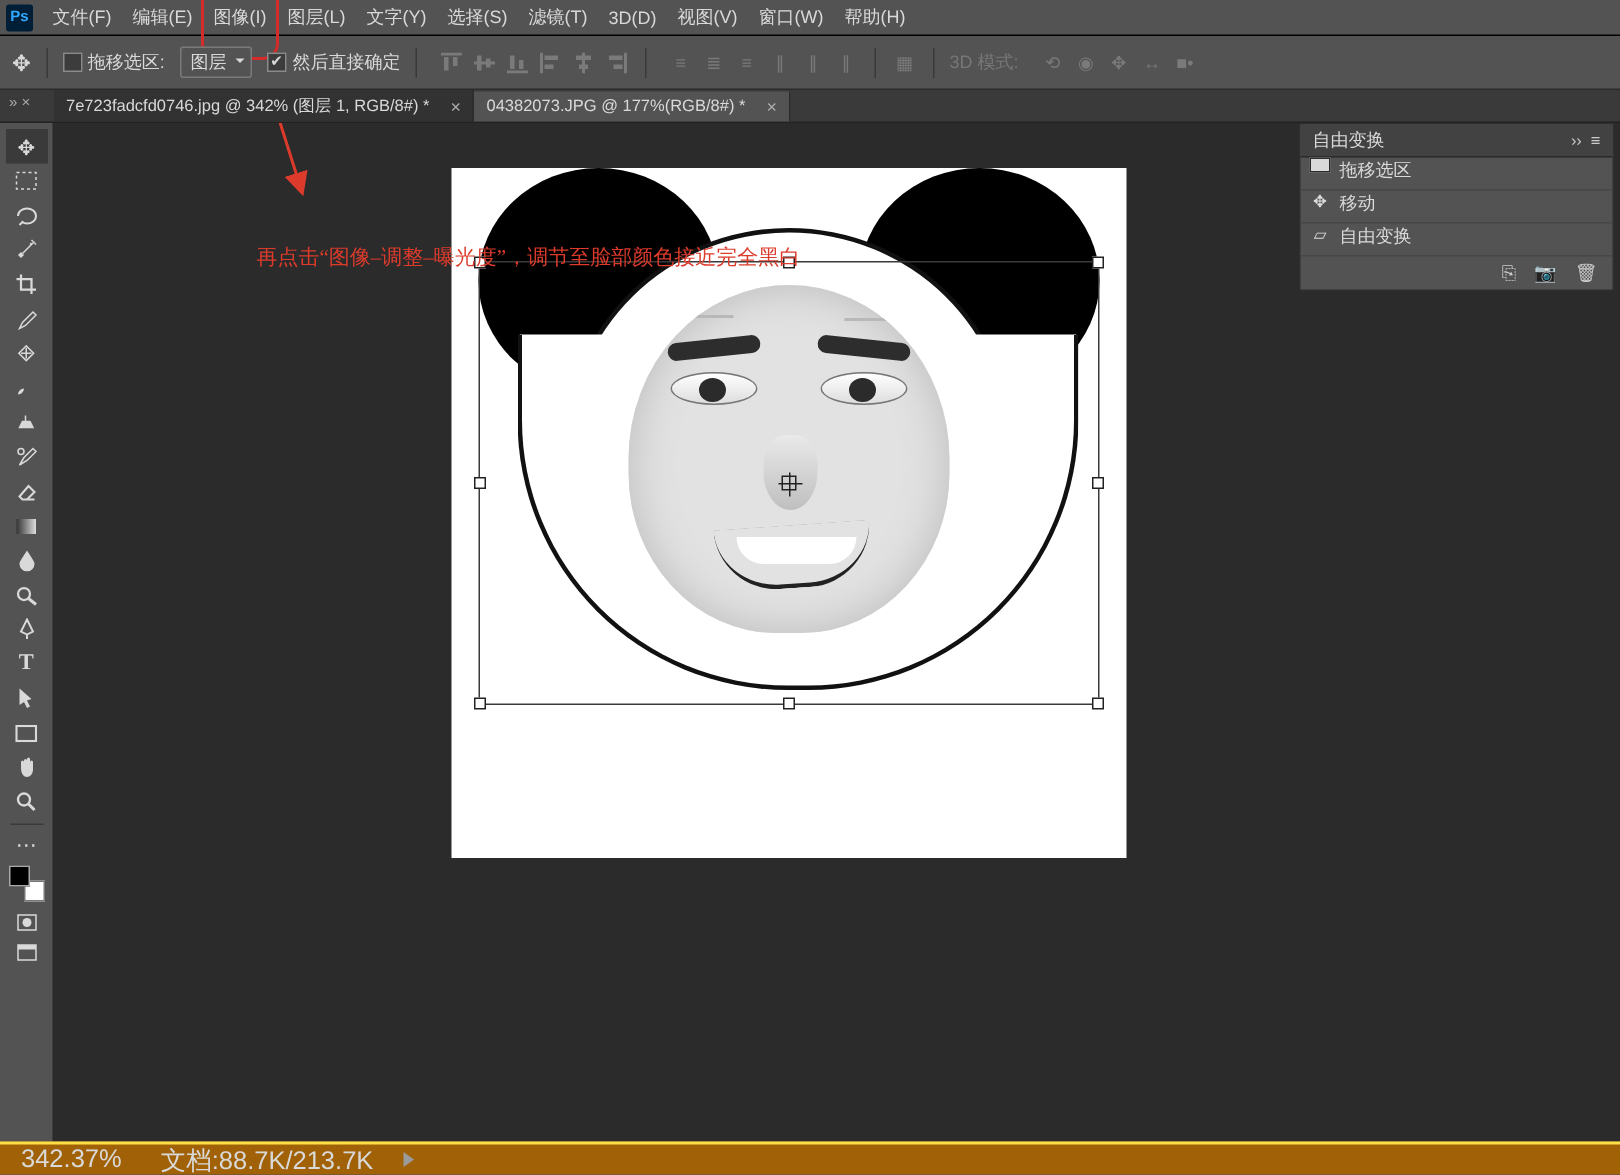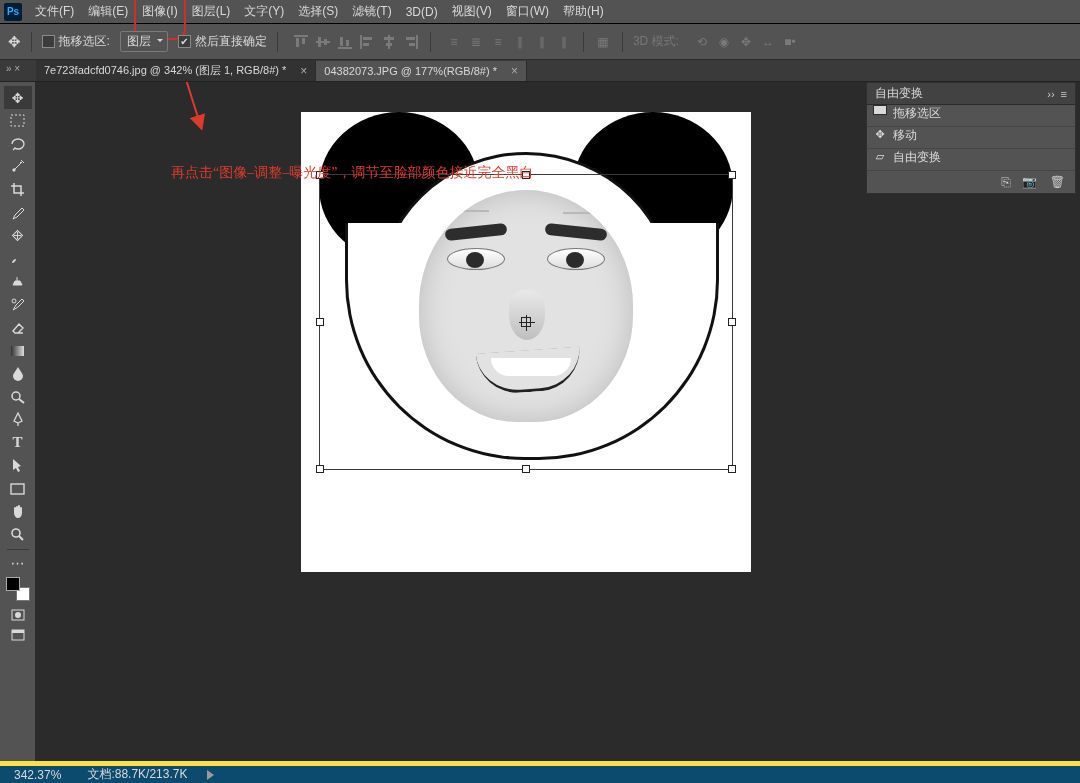--- a/index.html
+++ b/index.html
@@ -84,21 +84,21 @@
 .hpHead{height:22px;display:flex;align-items:center;padding:0 8px;background:#424242;border-bottom:1px solid #2b2b2b}
 .hpTitle{flex:1}
 .hpHead .ic{margin-left:6px;color:#ccc;font-size:11px}
 .hRow{display:flex;align-items:flex-start;height:22px;padding:0 6px;gap:6px;border-bottom:1px solid #464646}
 .hRow.sel{background:#6a6a6a}
 .hThumb{width:14px;height:10px;background:#d9d9d9;border:1px solid #2b2b2b}
 .hIcon{width:14px;height:14px;display:flex;align-items:center;justify-content:center;color:#ddd;font-size:11px}
 .hpFoot{height:22px;display:flex;align-items:center;justify-content:flex-end;gap:12px;padding:0 10px;color:#ccc}
 
 
-.status{position:absolute;left:0;right:0;bottom:0;height:22px;background:#0c4a6e;display:flex;align-items:center;padding:0 8px;gap:14px;border-top:5px solid #fde047;font-size:12px}
+.status{position:absolute;left:0;right:0;bottom:0;height:22px;background:#a16207;display:flex;align-items:center;padding:0 8px;gap:14px;border-top:2px solid #fde047;font-size:17px}
 .sbSeg{padding:0 6px}
 .sbPlay{width:0;height:0;border:5px solid transparent;border-left:7px solid #9b9b9b}
 
 svg{display:block}
 </style>
 </head>
 <body>
 
 <div class="menubar">
   <div class="pslogo">Ps</div>

